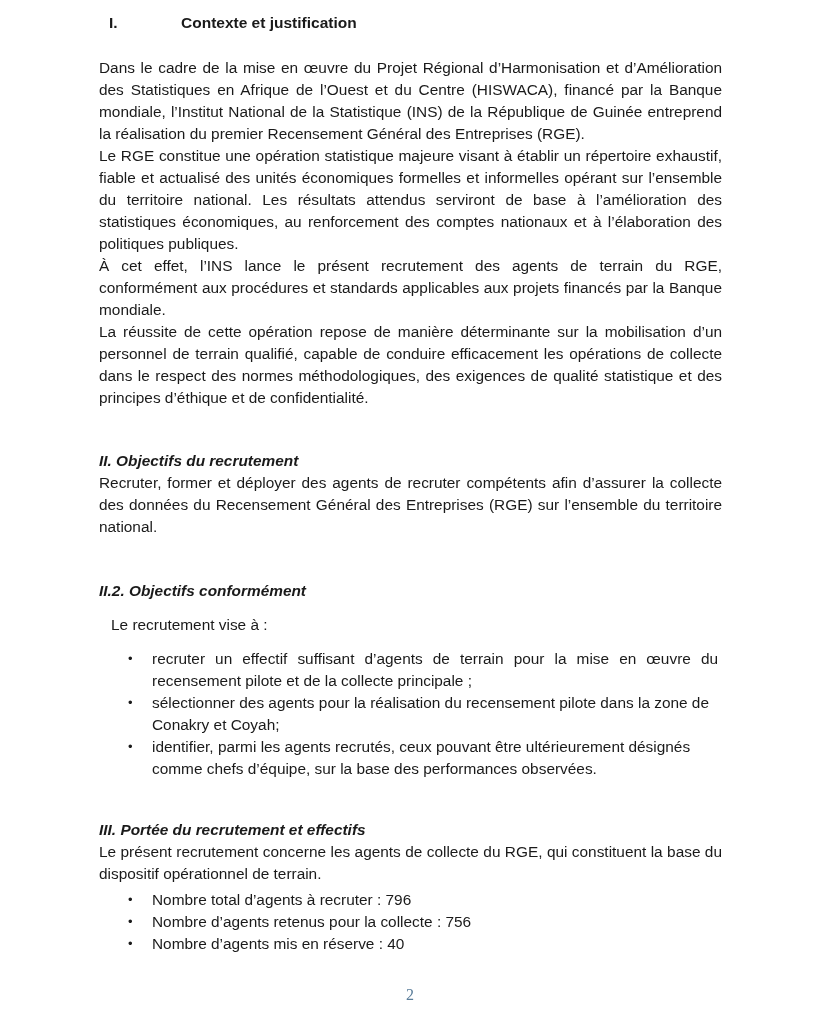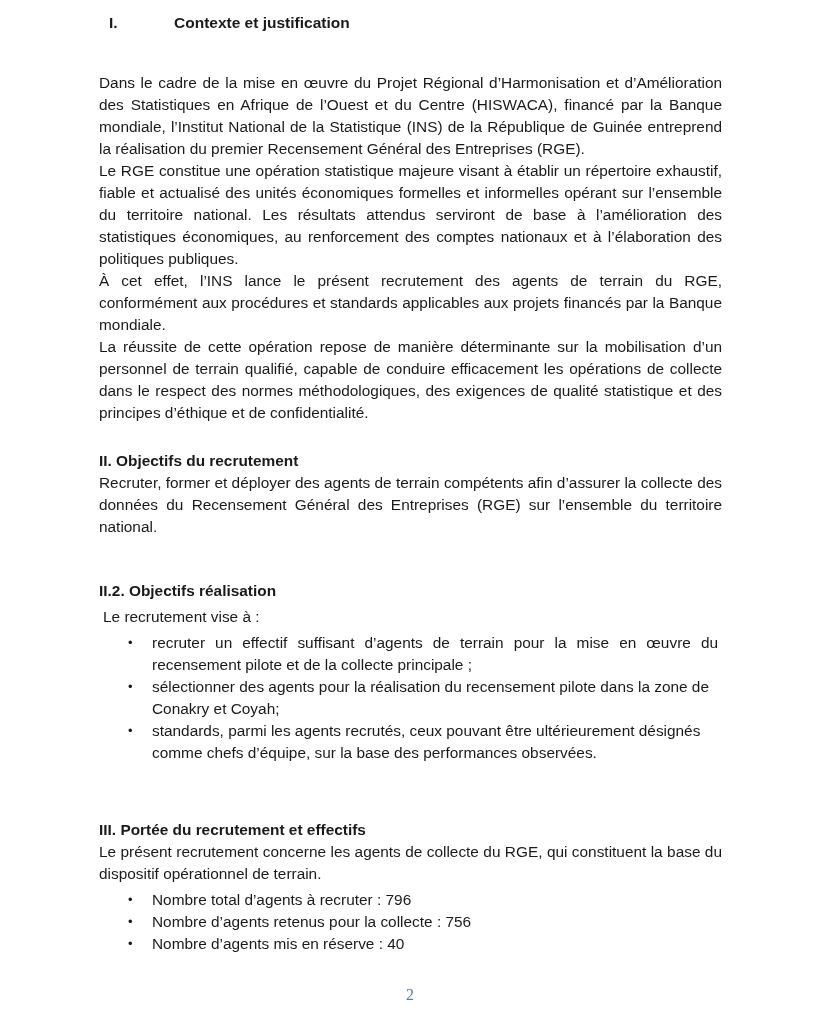--- a/index.html
+++ b/index.html
@@ -4,64 +4,64 @@
 <style>
   html, body { margin: 0; padding: 0; background: #ffffff; }
   body {
     width: 820px; height: 1024px; overflow: hidden; position: relative;
     font-family: "Liberation Sans", sans-serif; color: #1a1a1a;
     font-size: 15.4px; line-height: 22px;
   }
   .page { position: absolute; left: 99px; top: 0; width: 623px; }
   .h1 { position: absolute; top: 12px; left: 0; font-weight: bold; font-size: 15.5px; }
   .h1 .num { position: absolute; left: 10px; }
-  .h1 .ttl { position: absolute; left: 75px; white-space: nowrap; }
+  .h1 .ttl { position: absolute; left: 82px; white-space: nowrap; }
   .just { text-align: justify; text-align-last: left; margin: 0; }
   .block { position: absolute; left: 0; width: 623px; }
-  .bold { font-weight: bold; margin: 0; }
-  p { margin: 4px; }
+  .bold { font-weight: bold; margin: 0; font-style: italic; }
+  p { margin: 12px; }
   ul.bul { list-style: none; margin: 4px; padding: 0; }
   ul.bul li { position: relative; padding-left: 49px; }
   ul.bul li::before {
     content: "\2022"; position: absolute; left: 25px; top: 0; font-size: 13px;
   }
   .pagenum {
     position: absolute; top: 984px; left: 0; width: 820px; text-align: center;
     font-family: "Liberation Serif", serif; font-size: 16px; color: #5a7d9a;
   }
 </style>
 </head>
 <body>
 
 <div class="page">
 
   <div class="h1">
     <span class="num">I.</span>
     <span class="ttl">Contexte et justification</span>
   </div>
 
-  <div class="block" style="top:57px;margin-top:15px;">
+  <div class="block" style="top:57px;">
     <p class="just">Dans le cadre de la mise en œuvre du Projet Régional d’Harmonisation et d’Amélioration des Statistiques en Afrique de l’Ouest et du Centre (HISWACA), financé par la Banque mondiale, l’Institut National de la Statistique (INS) de la République de Guinée entreprend la réalisation du premier Recensement Général des Entreprises (RGE).</p>
     <p class="just">Le RGE constitue une opération statistique majeure visant à établir un répertoire exhaustif, fiable et actualisé des unités économiques formelles et informelles opérant sur l’ensemble du territoire national. Les résultats attendus serviront de base à l’amélioration des statistiques économiques, au renforcement des comptes nationaux et à l’élaboration des politiques publiques.</p>
     <p class="just">À cet effet, l’INS lance le présent recrutement des agents de terrain du RGE, conformément aux procédures et standards applicables aux projets financés par la Banque mondiale.</p>
     <p class="just">La réussite de cette opération repose de manière déterminante sur la mobilisation d’un personnel de terrain qualifié, capable de conduire efficacement les opérations de collecte dans le respect des normes méthodologiques, des exigences de qualité statistique et des principes d’éthique et de confidentialité.</p>
   </div>
 
   <div class="block" style="top:450px;">
     <p class="bold">II. Objectifs du recrutement</p>
-    <p class="just">Recruter, former et déployer des agents de terrain compétents afin d’assurer la collecte des données du Recensement Général des Entreprises (RGE) sur l’ensemble du territoire national.</p>
+    <p class="just">Recruter, former et déployer des agents de recruter compétents afin d’assurer la collecte des données du Recensement Général des Entreprises (RGE) sur l’ensemble du territoire national.</p>
   </div>
 
   <div class="block" style="top:580px;">
-    <p class="bold">II.2. Objectifs réalisation</p>
+    <p class="bold">II.2. Objectifs conformément</p>
     <p>Le recrutement vise à :</p>
     <ul class="bul">
       <li class="just">recruter un effectif suffisant d’agents de terrain pour la mise en œuvre du recensement pilote et de la collecte principale ;</li>
       <li>sélectionner des agents pour la réalisation du recensement pilote dans la zone de Conakry  et Coyah;</li>
-      <li>standards, parmi les agents recrutés, ceux pouvant être ultérieurement désignés comme chefs d’équipe, sur la base des performances observées.</li>
+      <li>identifier, parmi les agents recrutés, ceux pouvant être ultérieurement désignés comme chefs d’équipe, sur la base des performances observées.</li>
     </ul>
   </div>
 
   <div class="block" style="top:819px;">
     <p class="bold">III. Portée du recrutement et effectifs</p>
     <p class="just">Le présent recrutement concerne les agents de collecte du RGE, qui constituent la base du dispositif opérationnel de terrain.</p>
     <ul class="bul">
       <li>Nombre total d’agents à recruter : 796</li>
       <li>Nombre d’agents retenus pour la collecte : 756</li>
       <li>Nombre d’agents mis en réserve : 40</li>

